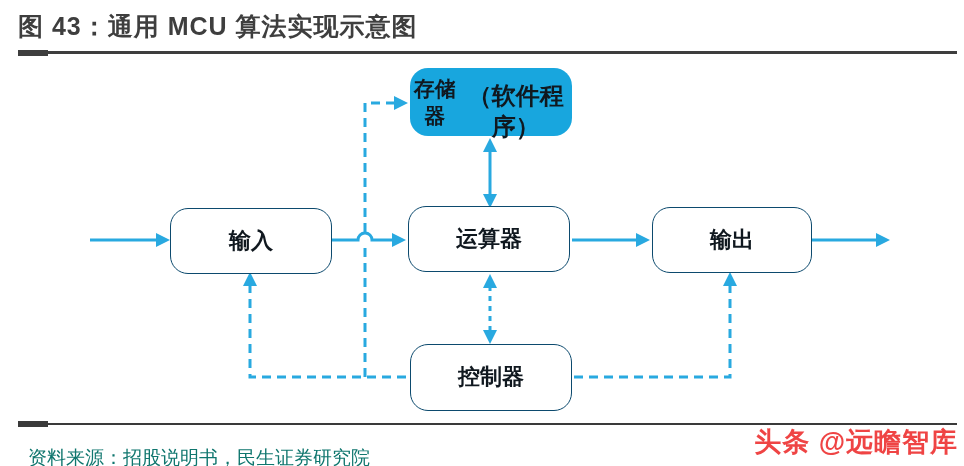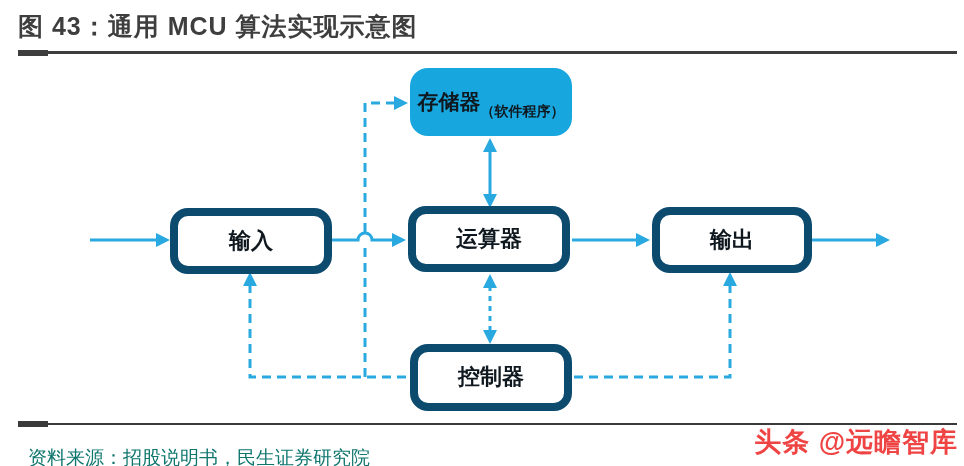--- a/index.html
+++ b/index.html
@@ -15,23 +15,23 @@
   }
   .title-rule-thick{position:absolute;left:18px;top:50px;width:30px;height:6px;background:#3E3E3E;}
   .title-rule-thin{position:absolute;left:48px;top:51px;width:909px;height:3px;background:#3E3E3E;}
   
   #arrows{position:absolute;left:0;top:0;}
   .node{
     position:absolute;box-sizing:border-box;border-radius:18px;
     display:flex;flex-direction:row;align-items:center;justify-content:center;
     font-weight:bold;color:#10181f;text-align:center;line-height:1.3;
   }
-  .node.outlined{background:#ffffff;border:8px solid #0c4a6e;font-size:22px;text-align:center;}
+  .node.outlined{background:#ffffff;border:1px solid #0c4a6e;font-size:22px;text-align:center;}
   .node.filled{background:#18A6DE;border:none;font-size:21px;}
-  .node .sub{font-size:14px;margin-top:18px;}
+  .node .sub{font-size:24px;margin-top:18px;}
   #node-memory{left:410px;top:68px;width:162px;height:68px;}
   #node-input{left:170px;top:208px;width:162px;height:66px;}
   #node-alu{left:408px;top:206px;width:162px;height:66px;}
   #node-output{left:652px;top:207px;width:160px;height:66px;}
   #node-controller{left:410px;top:344px;width:162px;height:67px;}
   
   .bottom-rule-thick{position:absolute;left:18px;top:421px;width:30px;height:6px;background:#3A3A3A;}
   .bottom-rule-thin{position:absolute;left:48px;top:423px;width:909px;height:2px;background:#3A3A3A;}
   .source-text{
     position:absolute;left:28px;top:445px;font-size:19px;color:#0f766e;white-space:nowrap;

